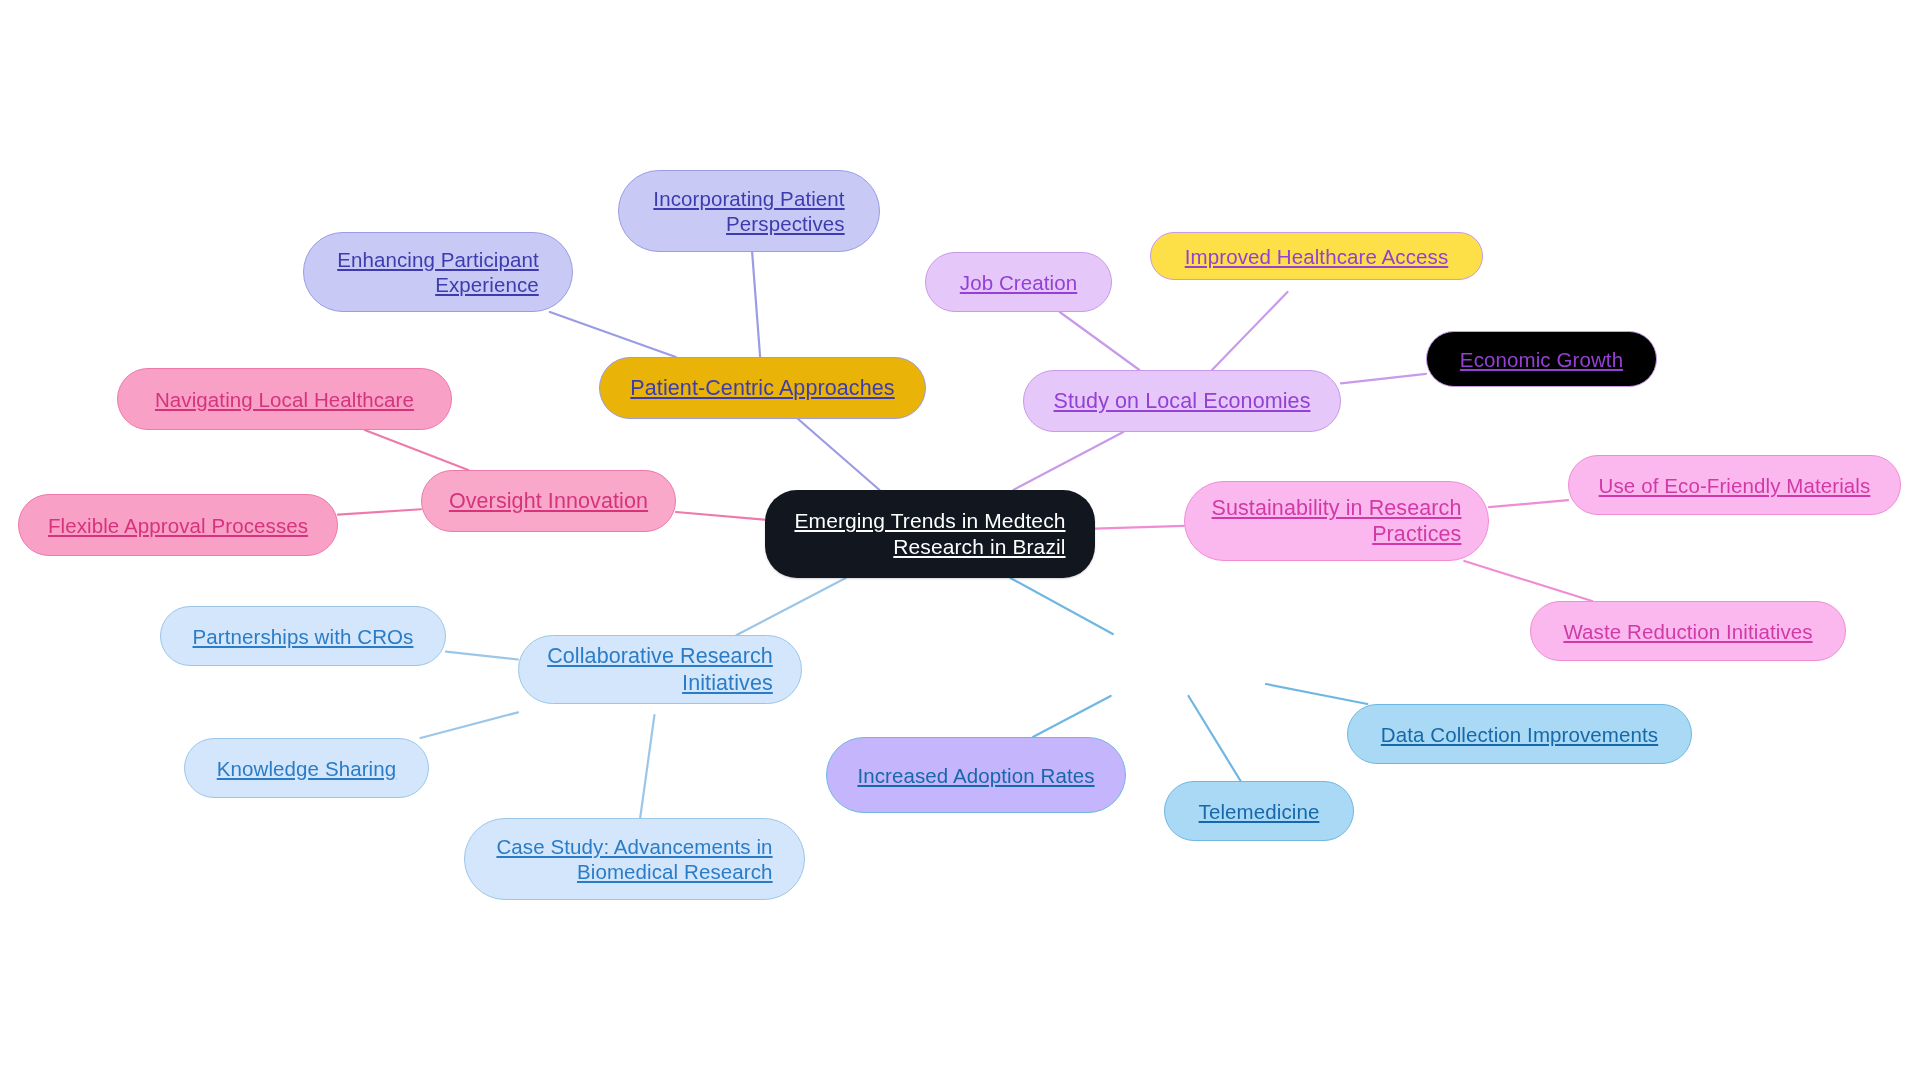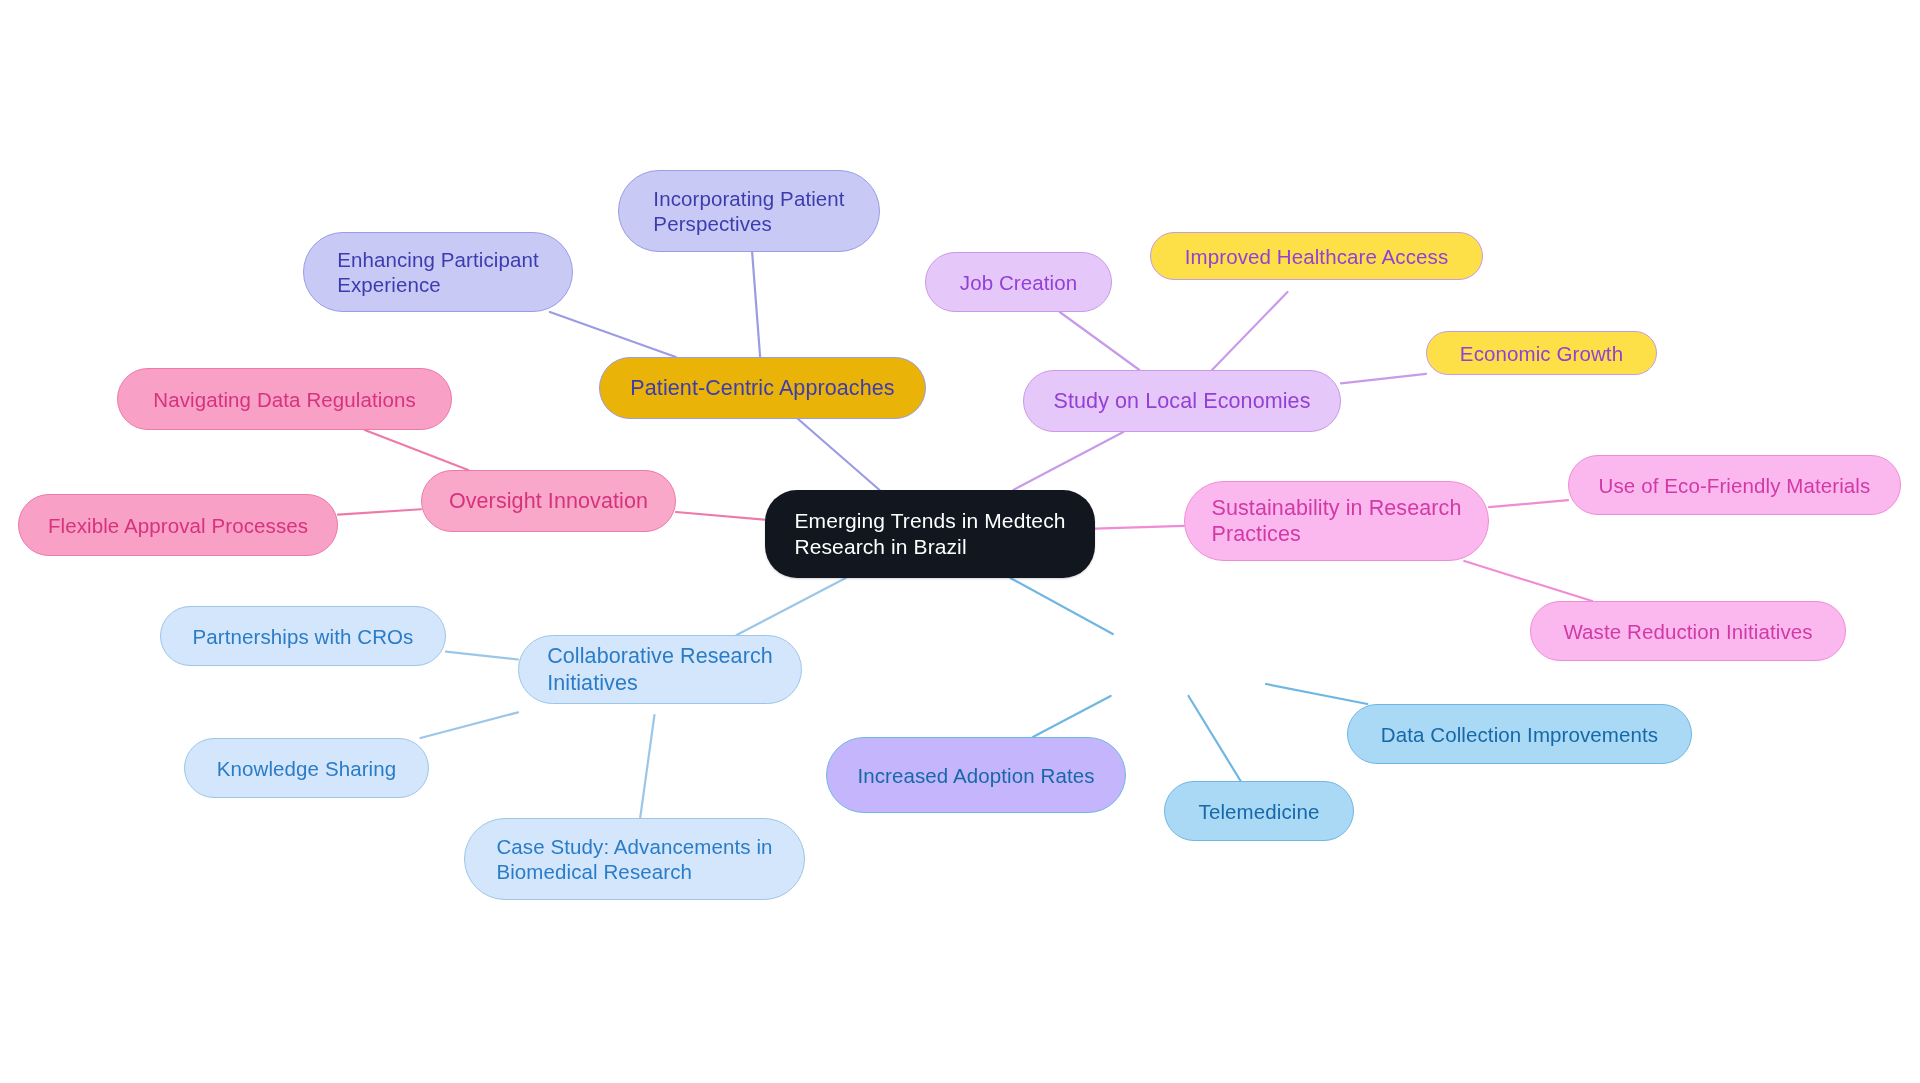--- a/index.html
+++ b/index.html
@@ -22,28 +22,29 @@
     width: 1920px;
     height: 1083px;
     pointer-events: none;
   }
   .node {
     position: absolute;
     box-sizing: border-box;
     display: flex;
     align-items: center;
     justify-content: center;
-    text-align: left;
+    text-align: right;
     border-radius: 999px;
     border-style: solid;
     border-width: 1.6px;
     line-height: 1.22;
     white-space: pre-line;
     padding: 4px 10px;
     letter-spacing: 0.1px;
+    text-decoration: underline;
   }
   .node.root {
     border-radius: 32px;
     border-width: 0;
     background: #11161f;
     color: #ffffff;
     font-size: 21px;
     font-weight: 400;
     box-shadow: 0 1px 2px rgba(0,0,0,0.18);
   }
@@ -78,26 +79,26 @@
       <line x1="654.4565217391304" y1="715" x2="640.1820652173913" y2="818" stroke="#9cc6e8" stroke-width="2.2" stroke-linecap="round"></line>
     </svg>
 <div class="node root" style="left: 765px; top: 490px; width: 330px; height: 88px; background: rgb(17, 22, 31); color: rgb(255, 255, 255); border-color: rgb(17, 22, 31);">Emerging Trends in Medtech
 Research in Brazil</div>
     <div class="node lvl1" style="left: 599px; top: 357px; width: 327px; height: 62px; background: #eab308; color: rgb(60, 60, 174); border-color: rgb(154, 156, 228);">Patient-Centric Approaches</div>
     <div class="node lvl2" style="left: 618px; top: 170px; width: 262px; height: 82px; background: rgb(200, 202, 245); color: rgb(60, 60, 174); border-color: rgb(154, 156, 228);">Incorporating Patient
 Perspectives</div>
     <div class="node lvl2" style="left: 303px; top: 232px; width: 270px; height: 80px; background: rgb(200, 202, 245); color: rgb(60, 60, 174); border-color: rgb(154, 156, 228);">Enhancing Participant
 Experience</div>
     <div class="node lvl1" style="left: 421px; top: 470px; width: 255px; height: 62px; background: rgb(249, 168, 201); color: rgb(214, 51, 124); border-color: rgb(238, 122, 170);">Oversight Innovation</div>
-    <div class="node lvl2" style="left: 117px; top: 368px; width: 335px; height: 62px; background: rgb(249, 160, 198); color: rgb(214, 51, 124); border-color: rgb(238, 122, 170);">Navigating Data Regulations</div>
+    <div class="node lvl2" style="left: 117px; top: 368px; width: 335px; height: 62px; background: rgb(249, 160, 198); color: rgb(214, 51, 124); border-color: rgb(238, 122, 170);">Navigating Local Healthcare</div>
     <div class="node lvl2" style="left: 18px; top: 494px; width: 320px; height: 62px; background: rgb(249, 160, 198); color: rgb(214, 51, 124); border-color: rgb(238, 122, 170);">Flexible Approval Processes</div>
     <div class="node lvl1" style="left: 1023px; top: 370px; width: 318px; height: 62px; background: rgb(230, 199, 250); color: rgb(148, 64, 212); border-color: rgb(200, 154, 232);">Study on Local Economies</div>
     <div class="node lvl2" style="left: 925px; top: 252px; width: 187px; height: 60px; background: rgb(230, 199, 250); color: rgb(148, 64, 212); border-color: rgb(200, 154, 232);">Job Creation</div>
     <div class="node lvl2" style="left: 1150px; top: 232px; width: 333px; height: 48px; background: #fde047; color: rgb(148, 64, 212); border-color: rgb(200, 154, 232);">Improved Healthcare Access</div>
-    <div class="node lvl2" style="left: 1426px; top: 331px; width: 231px; height: 44px; background: #fde047; color: rgb(148, 64, 212); border-color: rgb(200, 154, 232);">Economic Growth</div>
+    <div class="node lvl2" style="left: 1426px; top: 331px; width: 231px; height: 56px; background: #000000; color: rgb(148, 64, 212); border-color: rgb(200, 154, 232);">Economic Growth</div>
     <div class="node lvl1" style="left: 1184px; top: 481px; width: 305px; height: 80px; background: rgb(251, 184, 238); color: rgb(209, 58, 166); border-color: rgb(240, 140, 213);">Sustainability in Research
 Practices</div>
     <div class="node lvl2" style="left: 1568px; top: 455px; width: 333px; height: 60px; background: rgb(251, 184, 238); color: rgb(209, 58, 166); border-color: rgb(240, 140, 213);">Use of Eco-Friendly Materials</div>
     <div class="node lvl2" style="left: 1530px; top: 601px; width: 316px; height: 60px; background: rgb(251, 184, 238); color: rgb(209, 58, 166); border-color: rgb(240, 140, 213);">Waste Reduction Initiatives</div>
     <div class="node lvl2" style="left: 1347px; top: 704px; width: 345px; height: 60px; background: rgb(169, 217, 245); color: rgb(22, 104, 168); border-color: rgb(111, 183, 226);">Data Collection Improvements</div>
     <div class="node lvl2" style="left: 1164px; top: 781px; width: 190px; height: 60px; background: rgb(169, 217, 245); color: rgb(22, 104, 168); border-color: rgb(111, 183, 226);">Telemedicine</div>
     <div class="node lvl2" style="left: 826px; top: 737px; width: 300px; height: 76px; background: #c4b5fd; color: rgb(22, 104, 168); border-color: rgb(111, 183, 226);">Increased Adoption Rates</div>
     <div class="node lvl1" style="left: 518px; top: 635px; width: 284px; height: 69px; background: rgb(211, 230, 251); color: rgb(42, 124, 199); border-color: rgb(156, 198, 232);">Collaborative Research
 Initiatives</div>
     <div class="node lvl2" style="left: 160px; top: 606px; width: 286px; height: 60px; background: rgb(211, 230, 251); color: rgb(42, 124, 199); border-color: rgb(156, 198, 232);">Partnerships with CROs</div>

